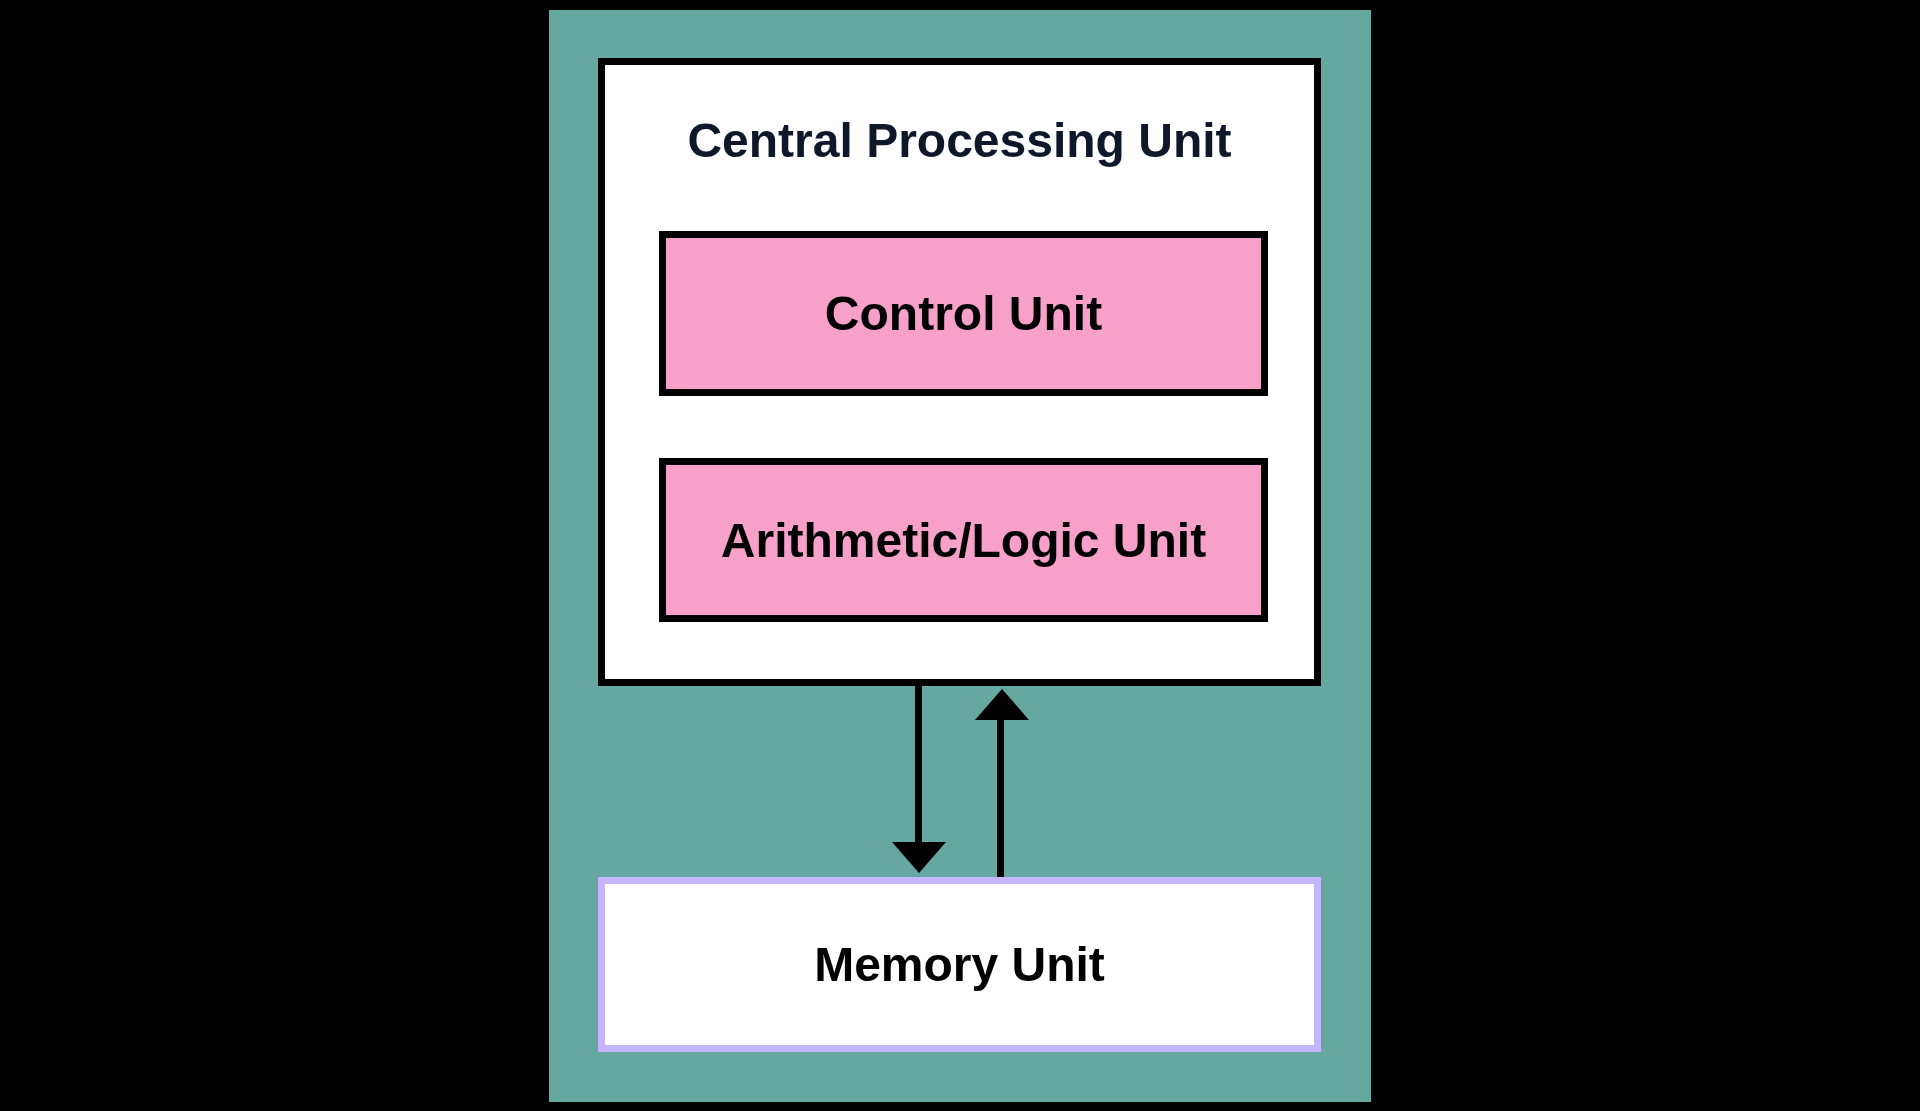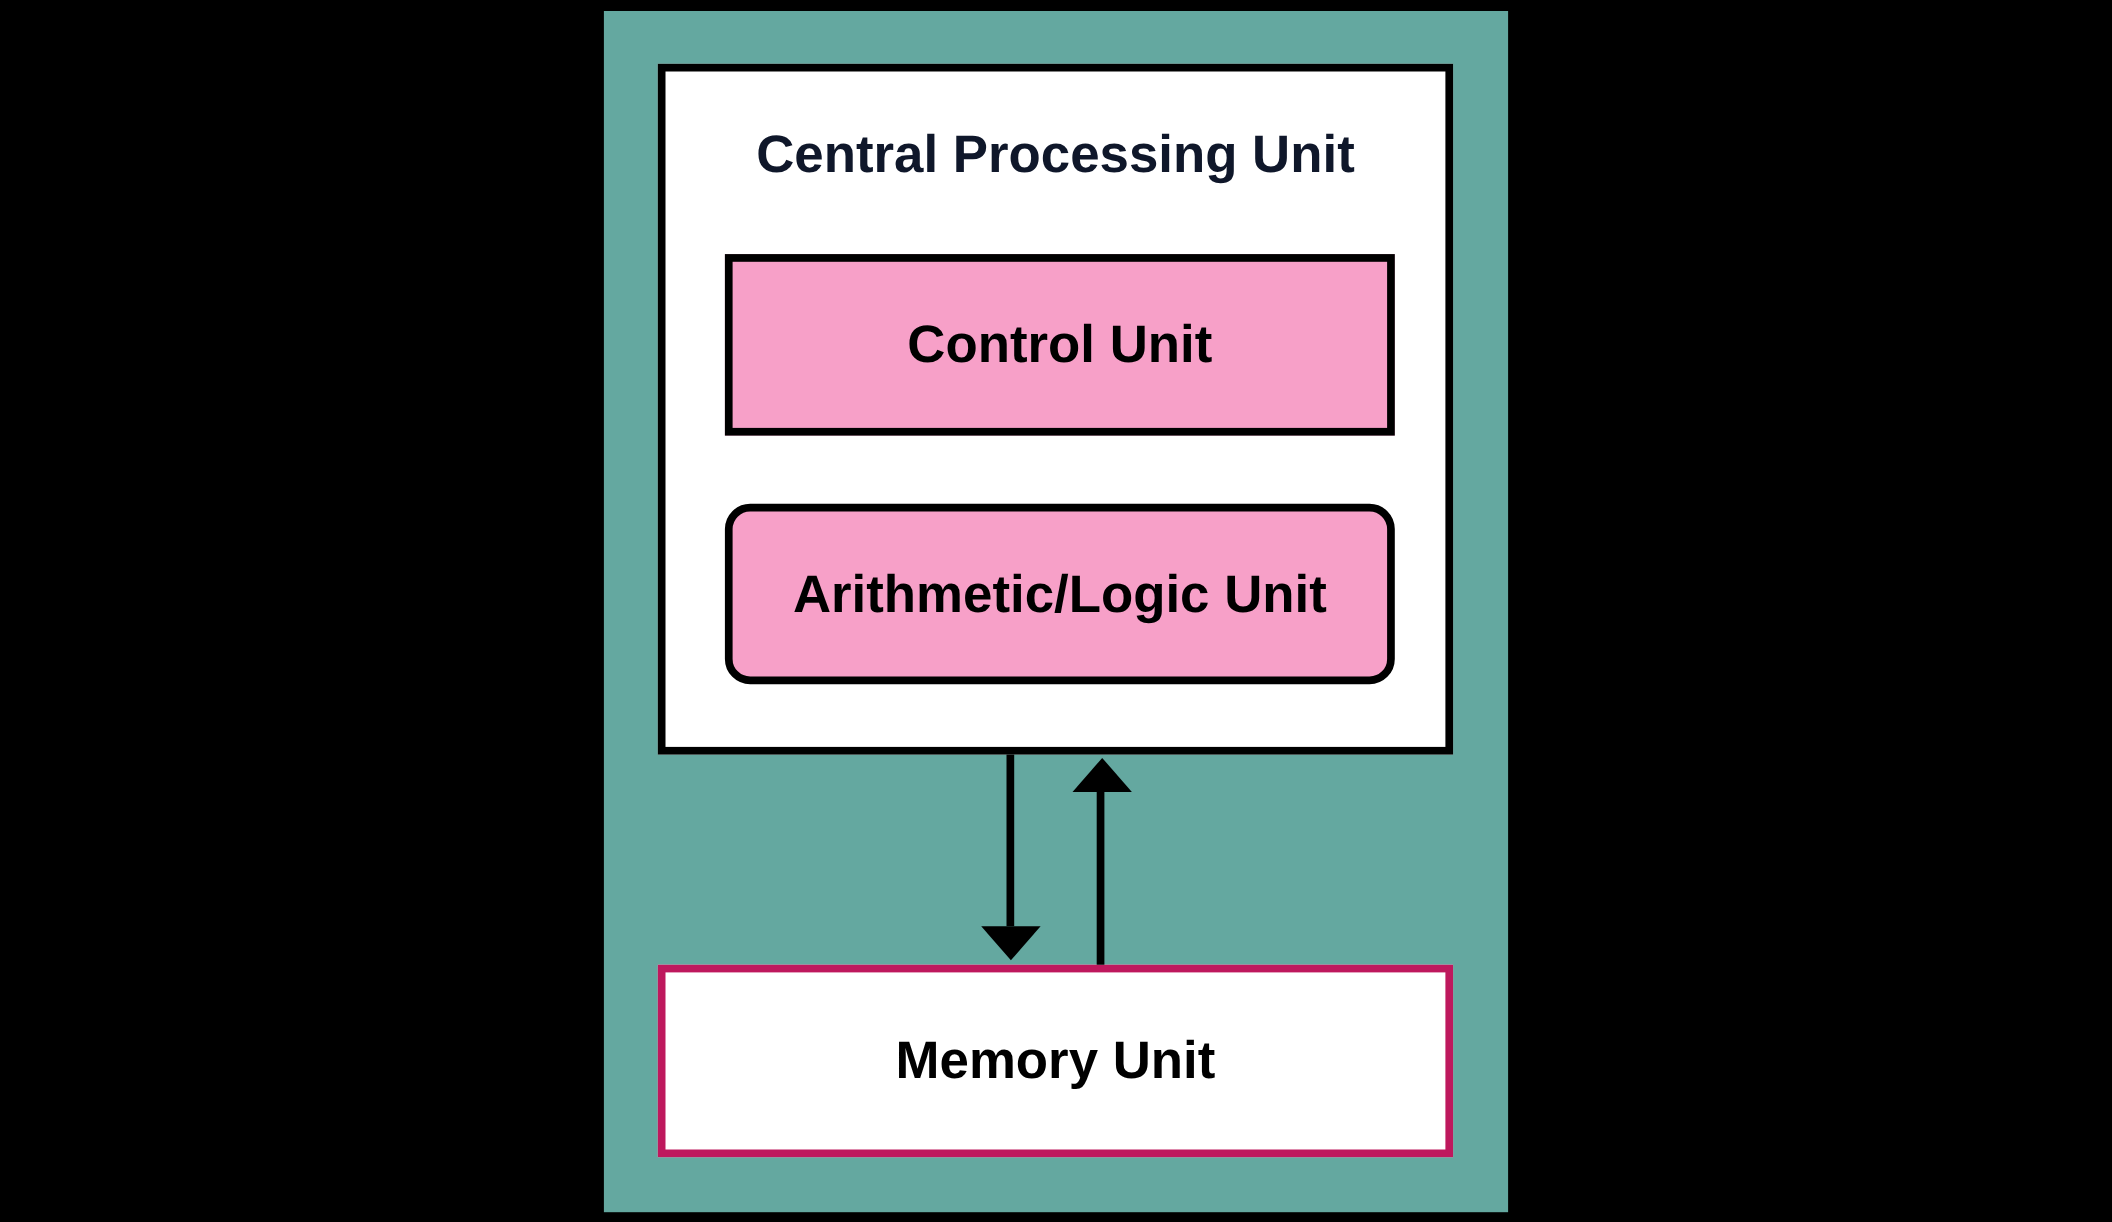--- a/index.html
+++ b/index.html
@@ -57,30 +57,29 @@
     left: 659px;
     top: 231px;
     width: 609px;
     height: 165px;
   }
   .alu-box {
     left: 659px;
     top: 458px;
     width: 609px;
     height: 164px;
-    border-radius: 23px;
   }
   .memory-box {
     position: absolute;
     left: 598px;
     top: 877px;
     width: 723px;
     height: 175px;
     background: #FFFFFF;
-    border: 7px solid #be185d;
+    border: 7px solid #c4b5fd;
     box-sizing: border-box;
     display: flex;
     align-items: center;
     justify-content: center;
     font-size: 48px;
     font-weight: bold;
     color: #000000;
   }
   .arrow-line {
     position: absolute;

